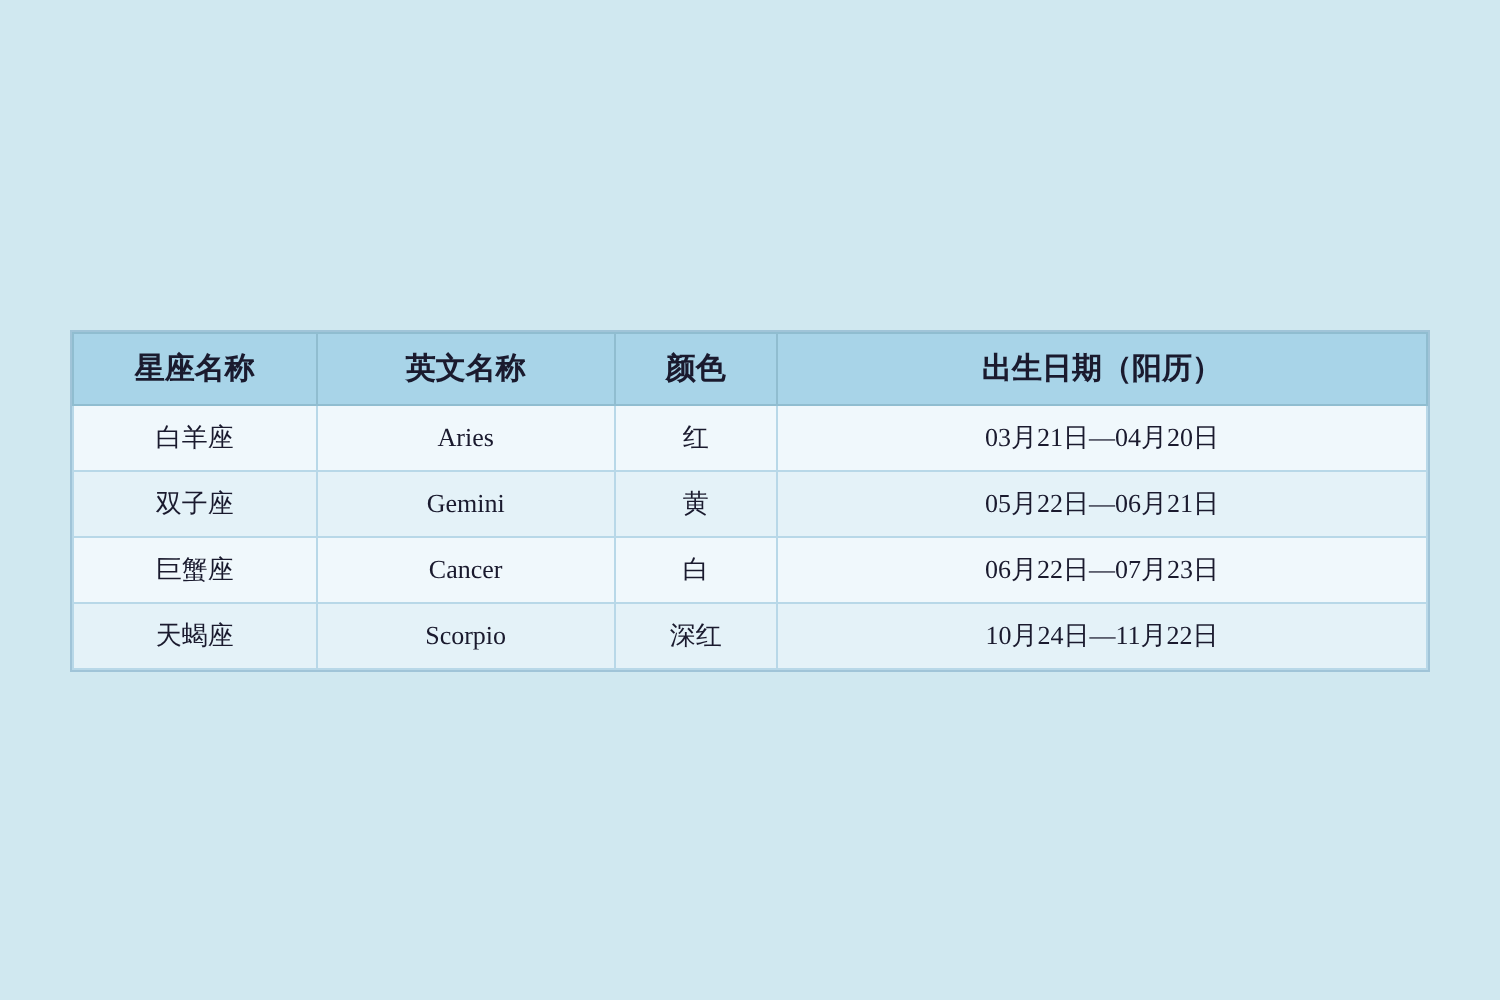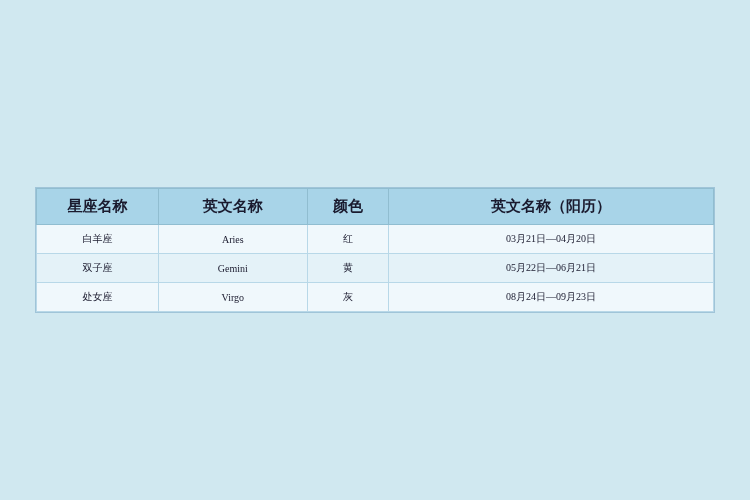--- a/index.html
+++ b/index.html
@@ -47,56 +47,62 @@
     }
 
     tbody tr:nth-child(even) {
       background-color: #e4f2f8;
     }
 
     tbody td {
       padding: 7px 12px;
       border: 1px solid #b8d8e8;
       text-align: center;
-      font-size: 10px;
+      font-size: 13px;
       color: #1a1a2e;
     }
 
     .col-chinese { width: 18%; }
     .col-english { width: 22%; }
     .col-color   { width: 12%; font-family: Liberation Serif, serif; }
     .col-date    { width: 48%; }
   </style>
 </head>
 <body>
 
 <div class="table-container">
   <table>
     <thead>
       <tr>
         <th class="col-chinese">星座名称</th>
         <th class="col-english">英文名称</th>
         <th class="col-color">颜色</th>
-        <th class="col-date">英文名称（阳历）</th>
+        <th class="col-date">出生日期（阳历）</th>
       </tr>
     </thead>
     <tbody id="table-body">
     <tr>
           <td>白羊座</td>
           <td>Aries</td>
           <td>红</td>
           <td>03月21日—04月20日</td>
         </tr>
         <tr>
           <td>双子座</td>
           <td>Gemini</td>
           <td>黄</td>
           <td>05月22日—06月21日</td>
         </tr>
         <tr>
-          <td>处女座</td>
-          <td>Virgo</td>
-          <td>灰</td>
-          <td>08月24日—09月23日</td>
+          <td>巨蟹座</td>
+          <td>Cancer</td>
+          <td>白</td>
+          <td>06月22日—07月23日</td>
+        </tr>
+        <tr>
+          <td>天蝎座</td>
+          <td>Scorpio</td>
+          <td>深红</td>
+          <td>10月24日—11月22日</td>
         </tr>
       </tbody>
   </table>
 </div>
 
 </body></html>

